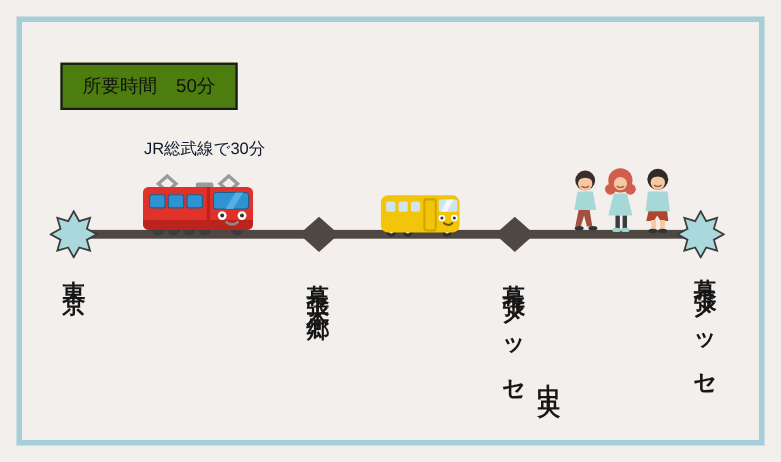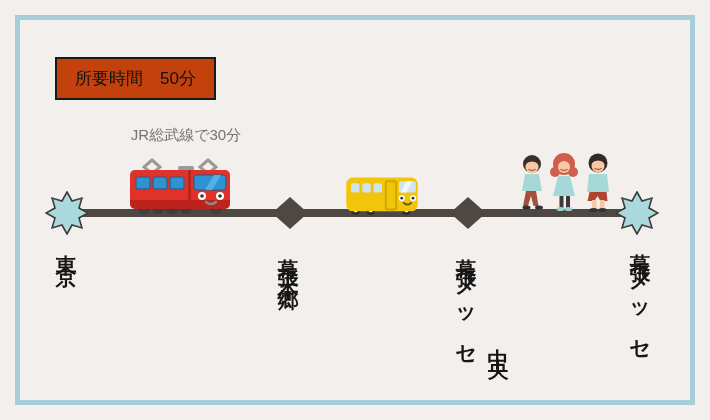--- a/index.html
+++ b/index.html
@@ -5,25 +5,25 @@
   html,body{margin:0;padding:0;background:#f2efec;}
   .canvas{
     position:relative;width:710px;height:420px;background:#f2efec;
     font-family:"Liberation Sans","DejaVu Sans",sans-serif;overflow:hidden;color:#1c1c1c;
   }
   .frame{
     position:absolute;left:15px;top:15px;width:680px;height:390px;
     box-sizing:border-box;border:5px solid #a5ced8;
   }
   .title-box{
-    position:absolute;left:55px;top:57px;background:#c2410c;
+    position:absolute;left:55px;top:57px;background:#4d7c0f;
     border:2px solid #1a1a1a;padding:8px 18px;font-size:17px;color:#111;
     white-space:pre;
   }
-  .seg-label{position:absolute;font-size:15px;color:#737373;text-align:center;white-space:nowrap;}
+  .seg-label{position:absolute;font-size:15px;color:#0f172a;text-align:center;white-space:nowrap;}
   .seg-label.seg1{left:108px;top:126px;width:156px;}
   .seg-label.seg2{left:317px;top:126px;width:140px;}
   .timeline{position:absolute;left:67px;top:209px;width:570px;height:8px;background:#4f4742;}
   .marker{position:absolute;}
   .star{width:44px;height:44px;}
   .star.left{left:45px;top:191px;}
   .star.right{left:615px;top:191px;}
   .diamond{width:36px;height:32px;}
   .diamond.d1{left:272px;top:197px;}
   .diamond.d2{left:450px;top:197px;}

